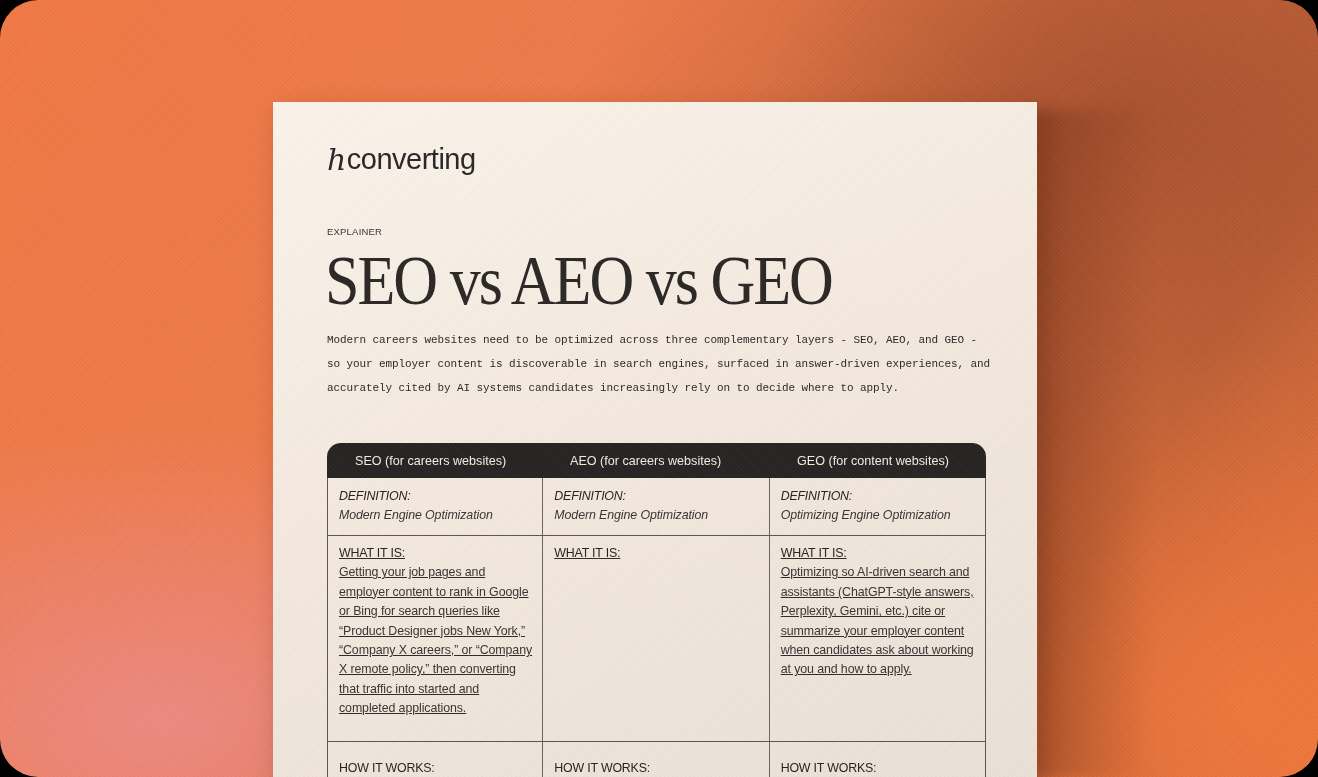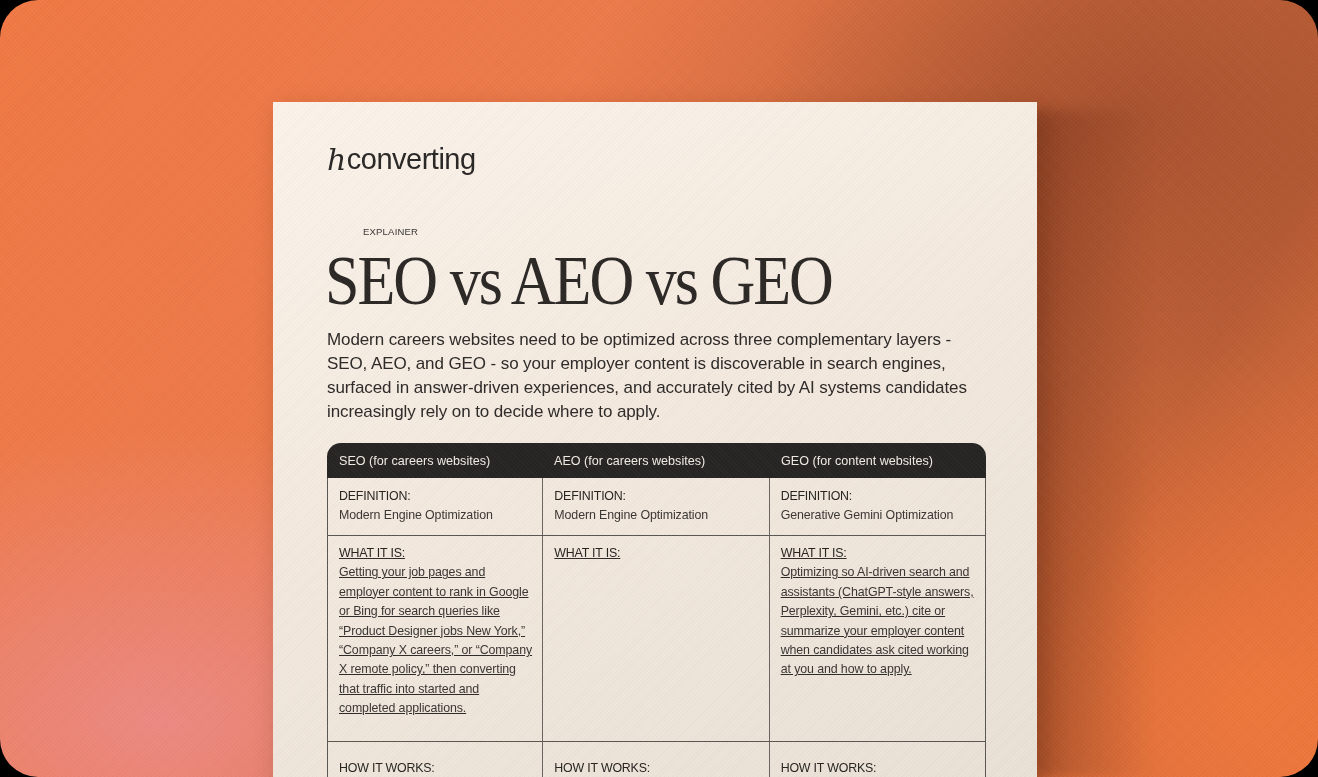--- a/index.html
+++ b/index.html
@@ -57,41 +57,40 @@
       margin-right: 1px;
     }
     .eyebrow {
       position: absolute;
       left: 54px;
       top: 124px;
       font-family: "Liberation Sans", sans-serif;
       font-size: 9.5px;
       color: #3a3634;
       letter-spacing: 0.2px;
-      margin-left: 36px;
     }
     .title {
       position: absolute;
       left: 52px;
       top: 140px;
       font-family: "Liberation Serif", serif;
       font-size: 62px;
       color: #2b2826;
       letter-spacing: -2px;
       line-height: 1.1;
       transform: scaleY(1.12);
       transform-origin: left top;
     }
     .intro {
       position: absolute;
       left: 54px;
       top: 226px;
       width: 666px;
-      font-family: Liberation Sans, sans-serif;
-      font-size: 17px;
+      font-family: Liberation Mono, monospace;
+      font-size: 11px;
       line-height: 24px;
       color: #2d2a28;
       letter-spacing: -0.1px;
     }
     .table {
       position: absolute;
       left: 54px;
       top: 341px;
       width: 659px;
       border-collapse: separate;
@@ -102,40 +101,40 @@
     .thead {
       display: flex;
       height: 35px;
       background: #262523;
       color: #f1ebe4;
       border-radius: 14px 14px 0 0;
       font-size: 12.6px;
       align-items: center;
     }
     .thead .th {
-      padding-left: 12px;
+      padding-left: 28px;
       box-sizing: border-box;
     }
     .c1 { width: 215px; }
     .c2 { width: 227px; }
     .c3 { width: 217px; }
     .row {
       display: flex;
       border-left: 1.5px solid #5a5652;
       border-right: 1.5px solid #5a5652;
       border-bottom: 1.5px solid #5a5652;
     }
     .cell {
       box-sizing: border-box;
       padding: 10px 10px 10px 11px;
       font-size: 12.4px;
       line-height: 19.4px;
     }
     .cell + .cell { border-left: 1.2px solid #6a6560; }
-    .row.def .cell { height: 57px; padding-top: 9px; }
+    .row.def .cell { height: 57px; padding-top: 9px; font-style: italic; }
     .row.what .cell { height: 205px; padding-top: 8px; text-decoration: underline; }
     .row.how { border-bottom: none; }
     .row.how .cell { height: 60px; padding-top: 17px; }
     .label {
       display: block;
       font-size: 12.4px;
       color: #27241f;
       letter-spacing: -0.2px;
     }
     .body-text {
@@ -183,35 +182,35 @@
         <div class="cell c1">
           <span class="label">DEFINITION:</span>
           <span class="body-text">Modern Engine Optimization</span>
         </div>
         <div class="cell c2">
           <span class="label">DEFINITION:</span>
           <span class="body-text">Modern Engine Optimization</span>
         </div>
         <div class="cell c3">
           <span class="label">DEFINITION:</span>
-          <span class="body-text">Generative Gemini Optimization</span>
+          <span class="body-text">Optimizing Engine Optimization</span>
         </div>
       </div>
 
       <div class="row what">
         <div class="cell c1">
           <span class="label">WHAT IT IS:</span>
           <span class="body-text">Getting your job pages and employer content to rank in Google or Bing for search queries like “Product Designer jobs New York,” “Company X careers,” or “Company X remote policy,” then converting that traffic into started and completed applications.</span>
         </div>
         <div class="cell c2">
           <span class="label">WHAT IT IS:</span>
         </div>
         <div class="cell c3">
           <span class="label">WHAT IT IS:</span>
-          <span class="body-text">Optimizing so AI-driven search and assistants (ChatGPT-style answers, Perplexity, Gemini, etc.) cite or summarize your employer content when candidates ask cited working at you and how to apply.</span>
+          <span class="body-text">Optimizing so AI-driven search and assistants (ChatGPT-style answers, Perplexity, Gemini, etc.) cite or summarize your employer content when candidates ask about working at you and how to apply.</span>
         </div>
       </div>
 
       <div class="row how">
         <div class="cell c1">
           <span class="label">HOW IT WORKS:</span>
         </div>
         <div class="cell c2">
           <span class="label">HOW IT WORKS:</span>
         </div>

